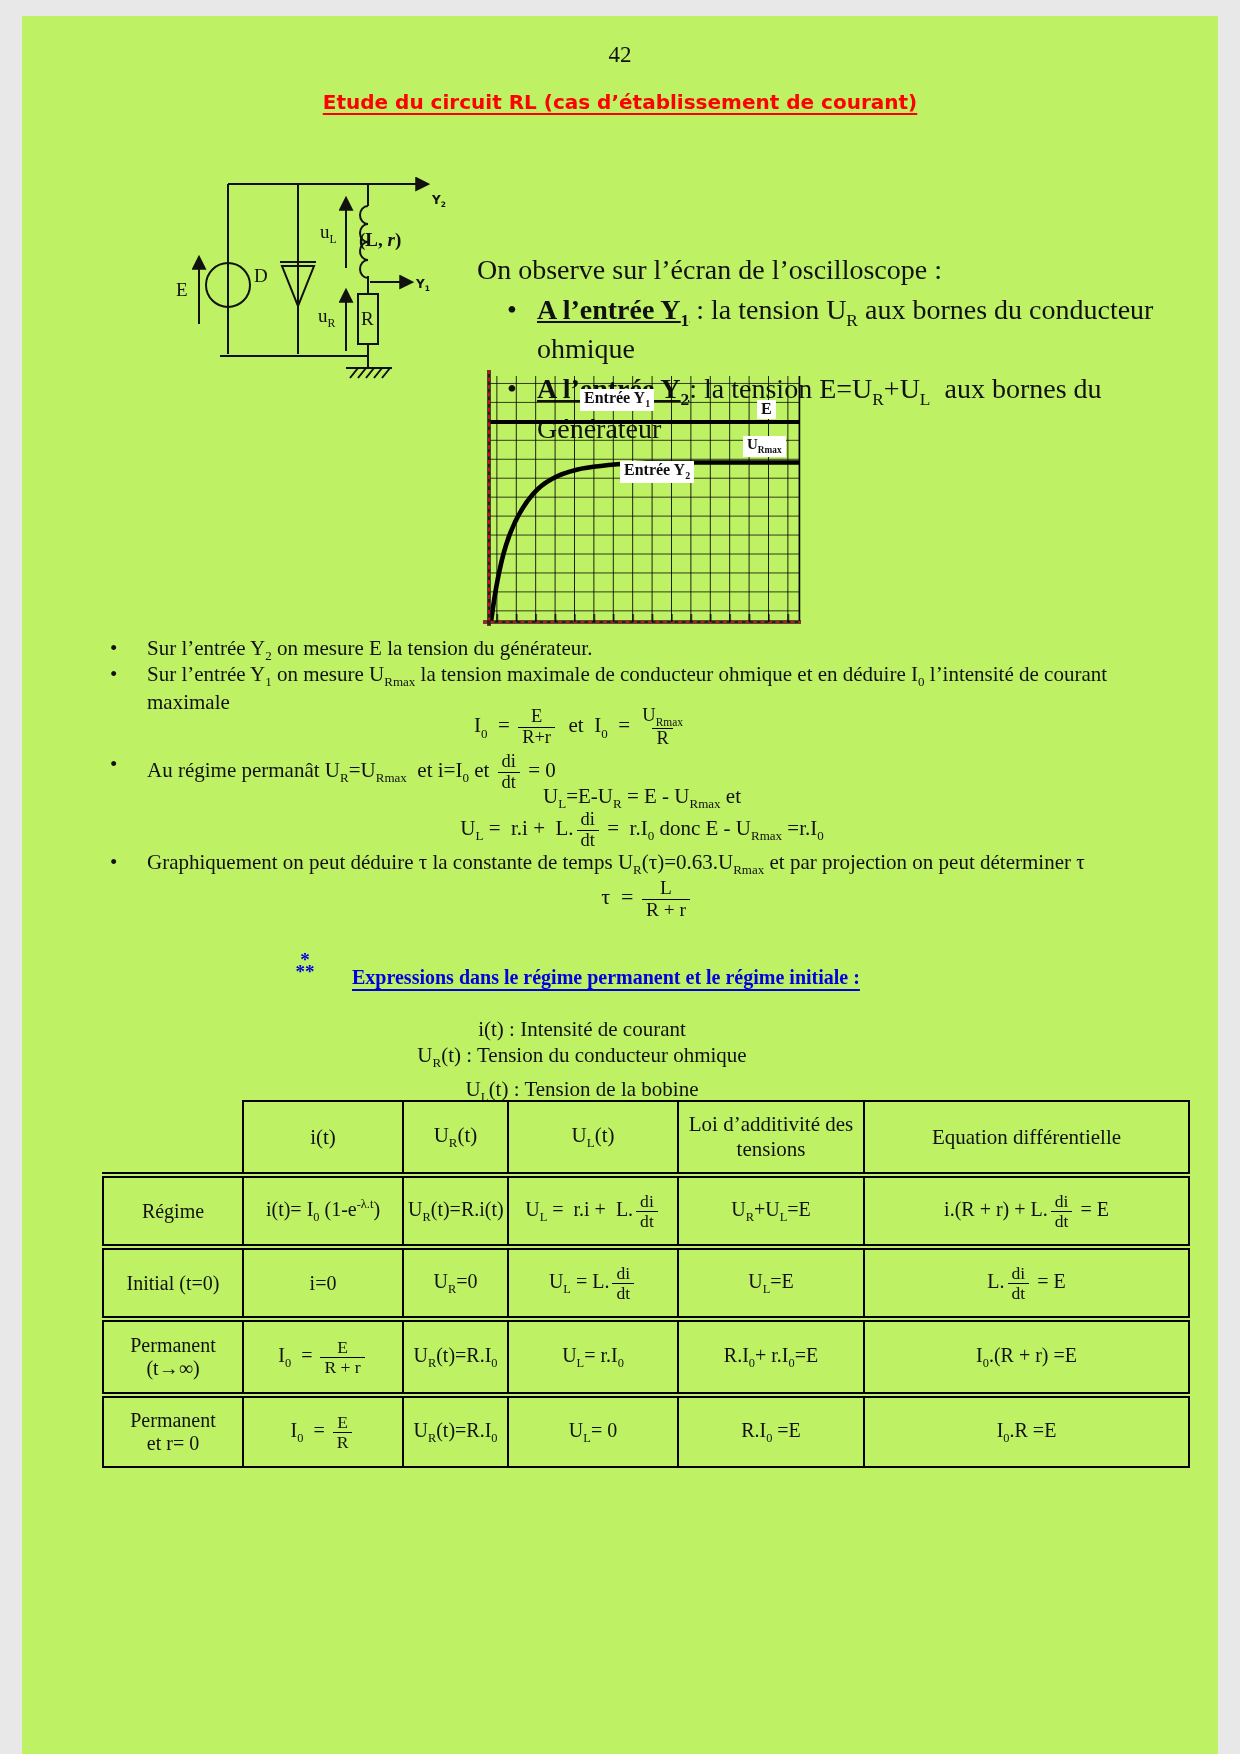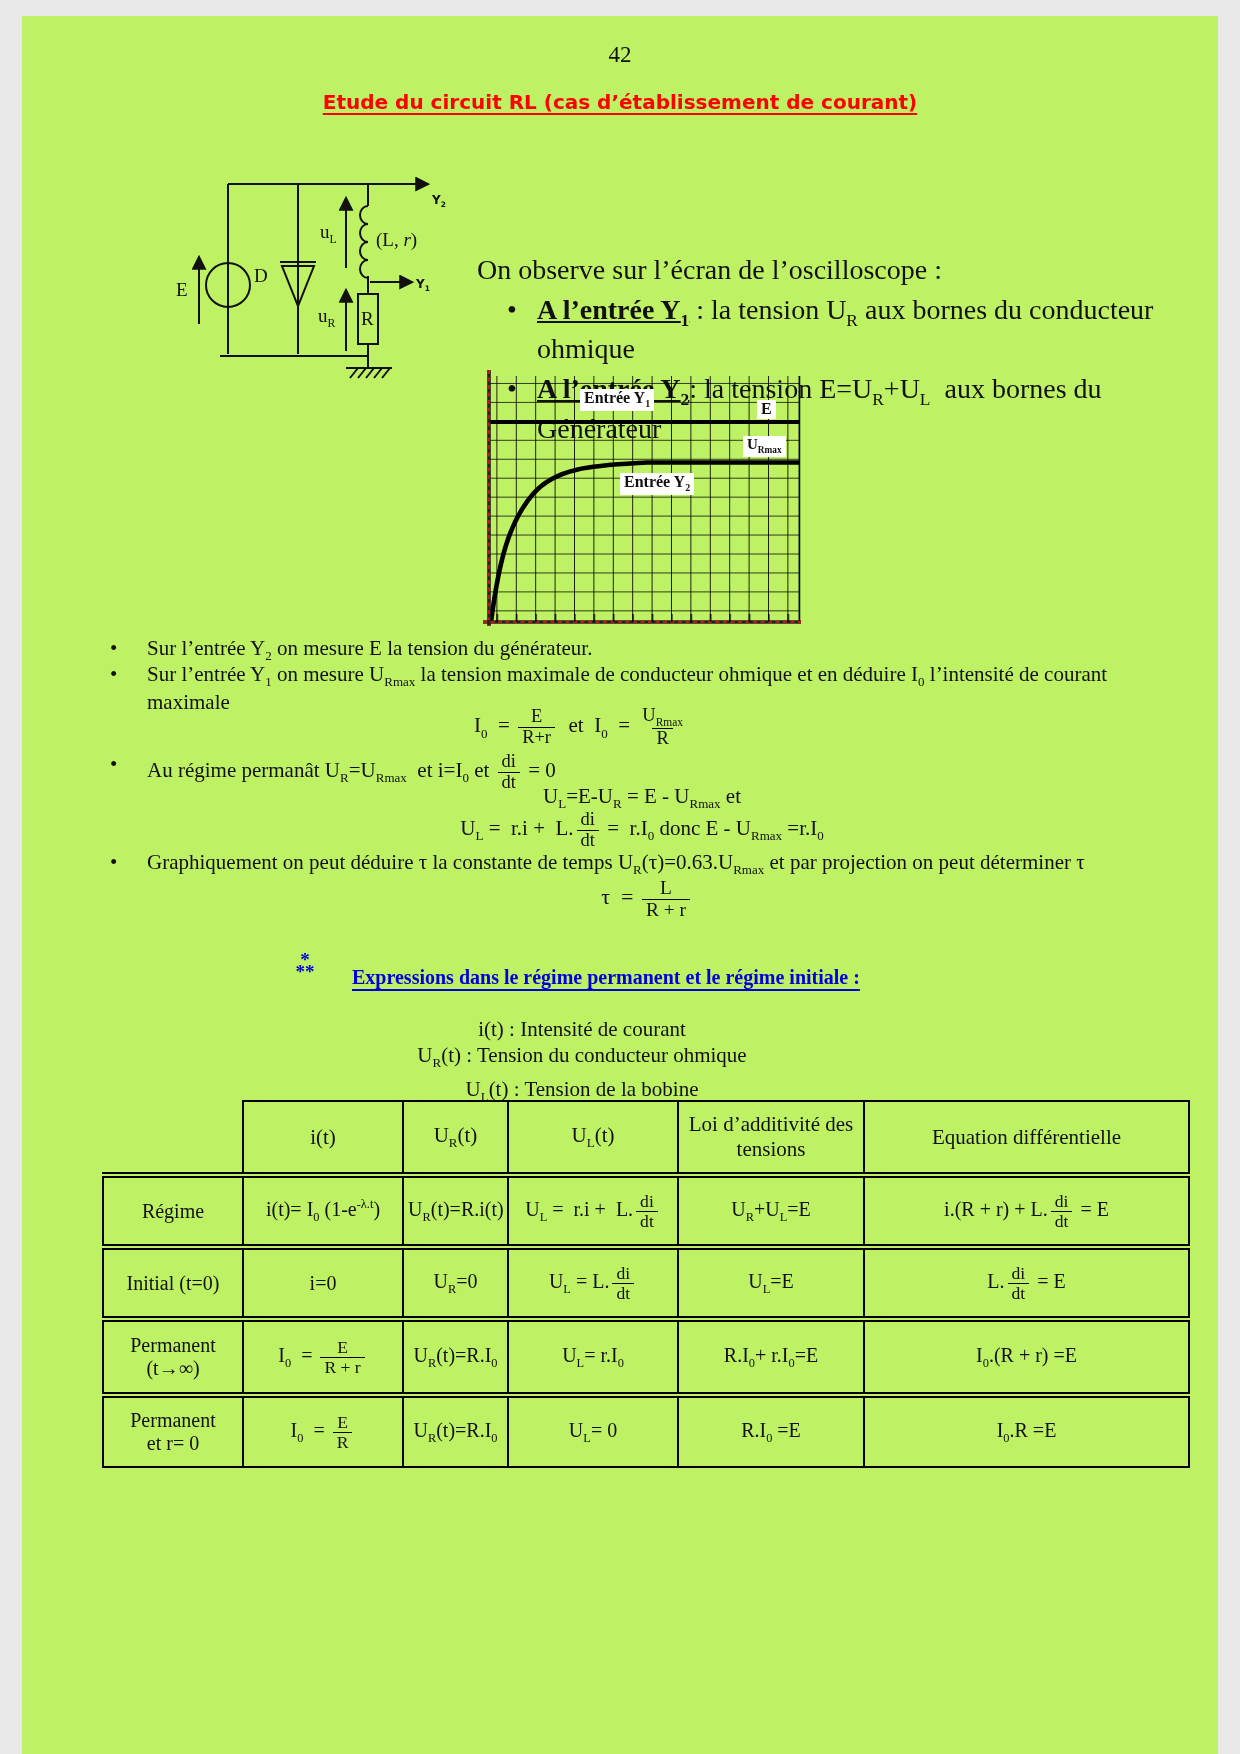--- a/index.html
+++ b/index.html
@@ -100,21 +100,21 @@
 
       <g stroke="#111" stroke-width="2" fill="none">
         <line x1="176" y1="214" x2="222" y2="214"></line>
         <path d="M180,224 L188,214 M188,224 L196,214 M196,224 L204,214 M204,224 L212,214 M212,224 L220,214"></path>
       </g>
     </svg>
     <div class="clabel" style="left:262px;top:34px;"><b>Y<sub>2</sub></b></div>
     <div class="clabel" style="left:6px;top:126px;">E</div>
     <div class="clabel" style="left:84px;top:112px;">D</div>
     <div class="clabel" style="left:150px;top:68px;">u<sub>L</sub></div>
-    <div class="clabel" style="left:206px;top:76px;">(L, <i>r</i>)</div>
+    <div class="clabel" style="left:189px;top:76px;font-weight:bold;">(L, <i>r</i>)</div>
     <div class="clabel" style="left:246px;top:118px;"><b>Y<sub>1</sub></b></div>
     <div class="clabel" style="left:148px;top:152px;">u<sub>R</sub></div>
     <div class="clabel" style="left:191px;top:155px;">R</div>
   </div>
 
   <div class="abs intro">
     <div>On observe sur l’écran de l’oscilloscope :</div>
     <div class="ibullet">
       <span class="dot">•</span>
       <span class="txt"><u><b>A l’entrée Y<sub>1</sub></b></u> : la tension U<sub>R</sub> aux bornes du conducteur ohmique</span>
@@ -145,21 +145,21 @@
 
       <line x1="12" y1="6" x2="12" y2="262" stroke="#222" stroke-width="3.6"></line>
       <line x1="12" y1="6" x2="12" y2="262" stroke="#cc1111" stroke-width="2" stroke-dasharray="4 3.5"></line>
       <line x1="6" y1="258" x2="324" y2="258" stroke="#222" stroke-width="3.4"></line>
       <line x1="6" y1="258" x2="324" y2="258" stroke="#cc1111" stroke-width="2" stroke-dasharray="4 3.5"></line>
       <rect x="12" y="250" width="310" height="8" fill="url(#btick)" opacity="0.85"></rect>
     </svg>
     <div class="slabel" style="left:103px;top:25px;">Entrée Y<sub>1</sub></div>
     <div class="slabel" style="left:280px;top:36px;">E</div>
     <div class="slabel" style="left:266px;top:72px;font-size:15px;">U<sub>Rmax</sub></div>
-    <div class="slabel" style="left:143px;top:109px;">Entrée Y<sub>2</sub></div>
+    <div class="slabel" style="left:143px;top:97px;">Entrée Y<sub>2</sub></div>
   </div>
 
   <div class="abs analysis">
     <div class="bull" style="top:4px;">
       <span class="dot">•</span>
       <span class="txt">Sur l’entrée Y<sub>2</sub> on mesure E la tension du générateur.</span>
     </div>
     <div class="bull" style="top:30px;">
       <span class="dot">•</span>
       <span class="txt">Sur l’entrée Y<sub>1</sub> on mesure U<sub>Rmax</sub> la tension maximale de conducteur ohmique et en déduire I<sub>0</sub> l’intensité de courant<br>maximale</span>

